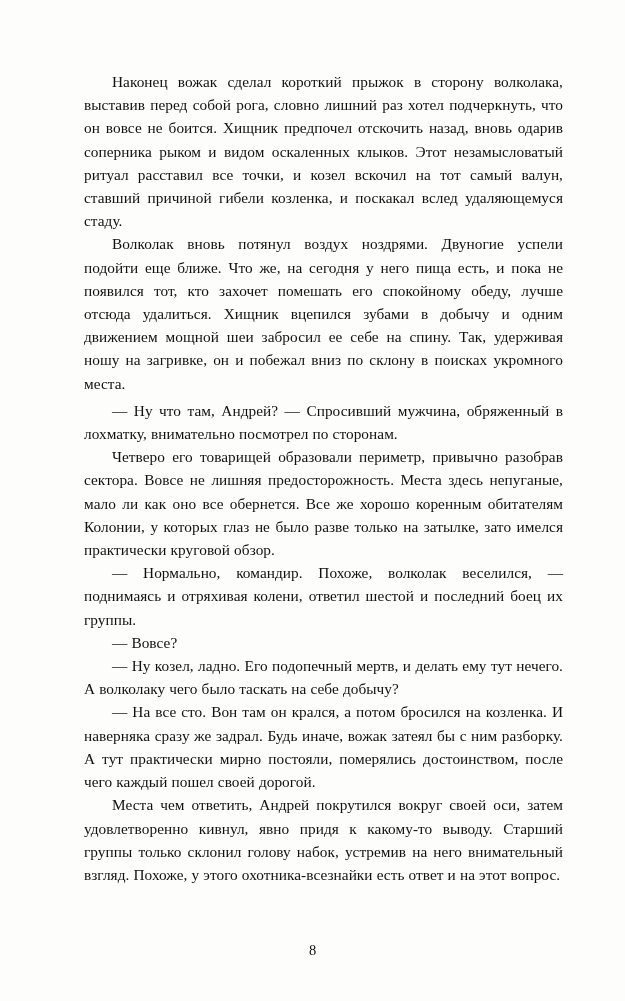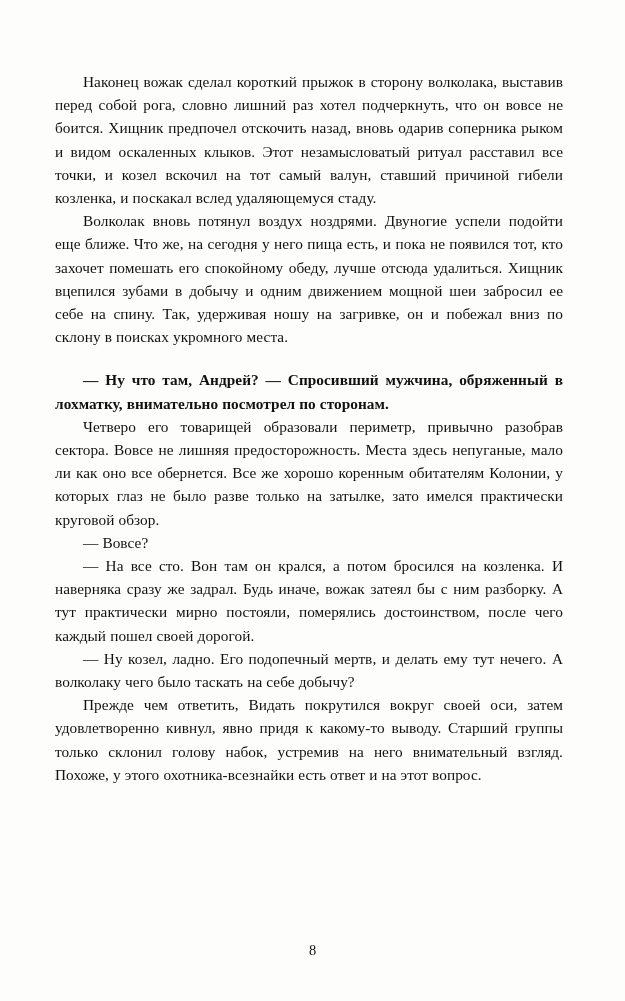--- a/index.html
+++ b/index.html
@@ -13,58 +13,58 @@
     font-family: "Liberation Serif", serif;
     color: #000000;
     overflow: hidden;
   }
   .page {
     position: relative;
     width: 625px;
     height: 1001px;
     background: #fdfdfb;
     box-sizing: border-box;
-    padding: 70px 62px 40px 55px;
+    padding: 70px 62px 40px 84px;
   }
   .text-column {
     width: 100%;
   }
   p.para {
     margin: 0;
     text-indent: 28px;
     text-align: justify;
     font-size: 15.3px;
     line-height: 23.2px;
     letter-spacing: 0.05px;
     word-spacing: 0.2px;
     color: #111111;
     hyphens: manual;
   }
   p.para.gap-before {
-    margin-top: 20px;
-    font-weight: bold;
+    margin-top: 4px;
   }
   .page-number {
     position: absolute;
     left: 0;
     right: 0;
     bottom: 42px;
     text-align: center;
     font-size: 14.5px;
     color: #111111;
   }
 </style>
 </head>
 <body>
 
 <div class="page">
   <div class="text-column">
     <p class="para">Наконец вожак сделал короткий прыжок в сторону волколака, выставив перед собой рога, словно лишний раз хотел подчеркнуть, что он вовсе не боится. Хищник предпочел отскочить назад, вновь одарив соперника рыком и видом оскаленных клыков. Этот незамысловатый ритуал расставил все точки, и козел вскочил на тот самый валун, ставший причиной гибели козленка, и поскакал вслед удаляющемуся стаду.</p>
     <p class="para">Волколак вновь потянул воздух ноздрями. Двуногие успели подойти еще ближе. Что же, на сегодня у него пища есть, и пока не появился тот, кто захочет помешать его спокойному обеду, лучше отсюда удалиться. Хищник вцепился зубами в добычу и одним движением мощной шеи забросил ее себе на спину. Так, удерживая ношу на загривке, он и побежал вниз по склону в поисках укромного места.</p>
     <p class="para gap-before">— Ну что там, Андрей? — Спросивший мужчина, обряженный в лохматку, внимательно посмотрел по сторонам.</p>
     <p class="para">Четверо его товарищей образовали периметр, привычно разобрав сектора. Вовсе не лишняя предосторожность. Места здесь непуганые, мало ли как оно все обернется. Все же хорошо коренным обитателям Колонии, у которых глаз не было разве только на затылке, зато имелся практически круговой обзор.</p>
+    <p class="para">— Нормально, командир. Похоже, волколак веселился, — поднимаясь и отряхивая колени, ответил шестой и последний боец их группы.</p>
     <p class="para">— Вовсе?</p>
+    <p class="para">— Ну козел, ладно. Его подопечный мертв, и делать ему тут нечего. А волколаку чего было таскать на себе добычу?</p>
     <p class="para">— На все сто. Вон там он крался, а потом бросился на козленка. И наверняка сразу же задрал. Будь иначе, вожак затеял бы с ним разборку. А тут практически мирно постояли, померялись достоинством, после чего каждый пошел своей дорогой.</p>
-    <p class="para">— Ну козел, ладно. Его подопечный мертв, и делать ему тут нечего. А волколаку чего было таскать на себе добычу?</p>
-    <p class="para">Прежде чем ответить, Видать покрутился вокруг своей оси, затем удовлетворенно кивнул, явно придя к какому-то выводу. Старший группы только склонил голову набок, устремив на него внимательный взгляд. Похоже, у этого охотника-всезнайки есть ответ и на этот вопрос.</p>
+    <p class="para">Места чем ответить, Андрей покрутился вокруг своей оси, затем удовлетворенно кивнул, явно придя к какому-то выводу. Старший группы только склонил голову набок, устремив на него внимательный взгляд. Похоже, у этого охотника-всезнайки есть ответ и на этот вопрос.</p>
   </div>
   <div class="page-number">8</div>
 </div>
 
 </body></html>

